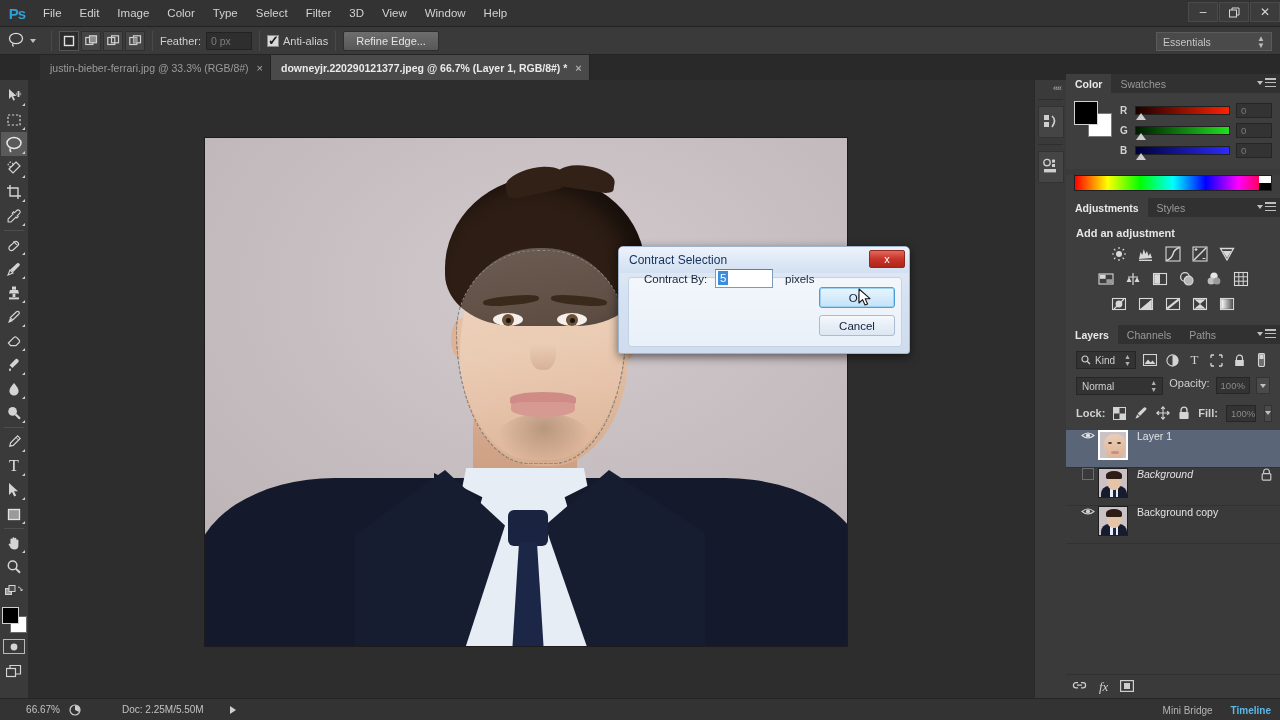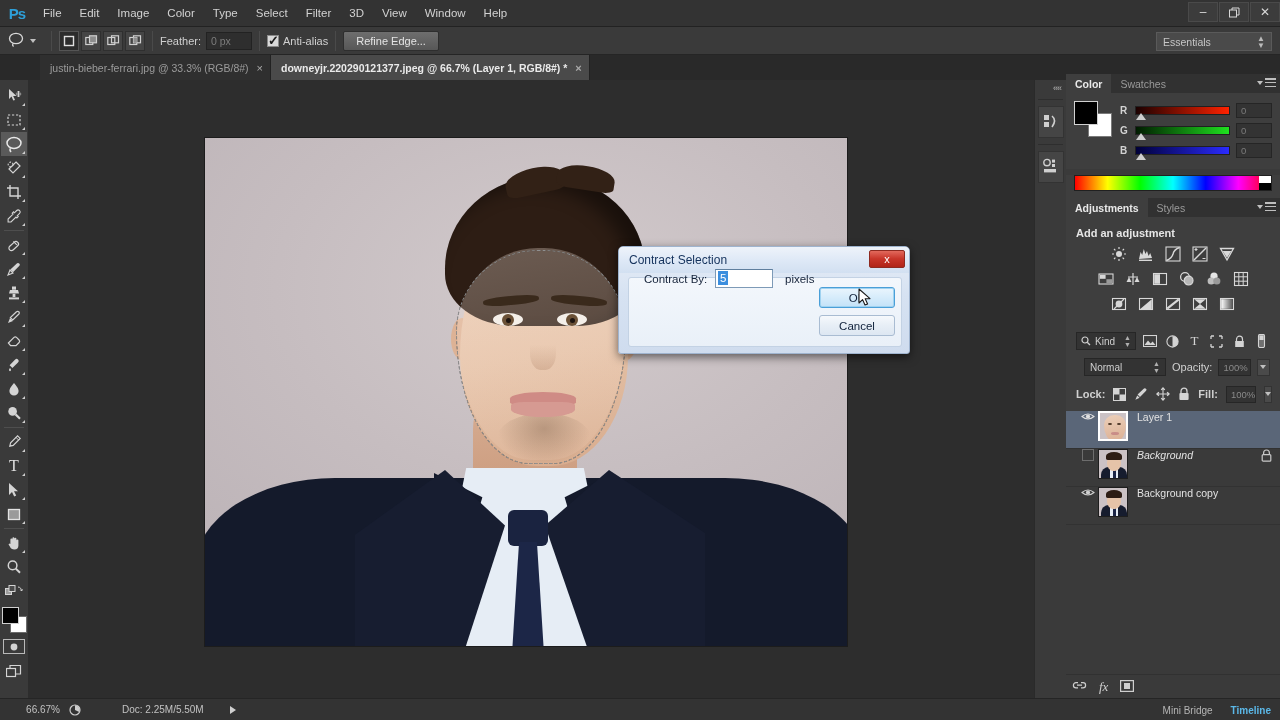--- a/index.html
+++ b/index.html
@@ -215,21 +215,21 @@
   .adj-title { font-size:11px; color:#e6e6e6; font-weight:bold; padding:4px 2px 6px; }
   .adj-grid { display:flex; flex-direction:column; gap:7px; align-items:center; padding-bottom:6px;}
   .adj-row { display:flex; gap:9px; justify-content:center; }
   .adj-ic { width:18px; height:18px; display:flex; align-items:center; justify-content:center; color:#d8d8d8; }
 
   .filter-row { display:flex; align-items:center; gap:5px; padding:4px 2px; }
   .kind-sel { display:flex; align-items:center; gap:4px; background:#333; border:1px solid #262626;
               height:18px; padding:0 4px; font-size:10px; color:#cfcfcf; width:62px; }
   .stepper { margin-left:auto; font-size:7px; line-height:7px; color:#b0b0b0; }
   .ficon { width:18px; height:18px; display:flex;align-items:center;justify-content:center; color:#d4d4d4; }
-  .blend-row { display:flex; align-items:center; gap:6px; padding:4px 2px;margin-left:8px; }
+  .blend-row { display:flex; gap:6px; padding:4px 2px; }
   .blend-sel { width:92px; height:18px; background:#333;border:1px solid #262626; display:flex;align-items:center;
                padding:0 5px; font-size:10px; color:#cfcfcf; }
   .opa-val { width:36px; height:17px; background:#333; border:1px solid #262626; font-size:9.5px; color:#8a8a8a;
              display:flex;align-items:center;padding-left:4px;}
   .arrow-btn { width:15px;height:17px;background:#4a4a4a;border:1px solid #333;display:flex;align-items:center;justify-content:center;}
   .lock-row { display:flex; align-items:center; gap:8px; padding:5px 2px; }
 
   .layer-list { background:#3a3a3a; }
   .layer-row { display:flex; align-items:flex-start; height:38px; border-bottom:1px solid #323232; padding-left:12px; }
   .layer-row.selected { background:#5a6678; }
@@ -789,20 +789,33 @@
                     </linearGradient>
                   </defs>
                 </svg>
               </span>
           </div>
         </div>
       </div>
     </div>
 
     <div>
+      <div class="panel-tabs">
+        <div class="ptab active">Layers</div>
+        <div class="ptab">Channels</div>
+        <div class="ptab">Paths</div>
+        <div class="panel-menu">
+          <span class="caret"></span>
+          <span class="hamb">
+              <i></i>
+              <i></i>
+              <i></i>
+            </span>
+        </div>
+      </div>
       <div class="panel-body" style="padding-top:3px;padding-bottom:3px;">
         <div class="filter-row">
           <span class="kind-sel">
             <svg width="10" height="10" viewBox="0 0 10 10">
                 <circle cx="4" cy="4" r="3" fill="none" stroke="#cfcfcf" stroke-width="1.2"></circle>
                 <path d="M6.2 6.2 L9 9" stroke="#cfcfcf" stroke-width="1.3"></path>
               </svg>
             <span>Kind</span>
             <span class="stepper">▲<br>▼</span>
           </span>

